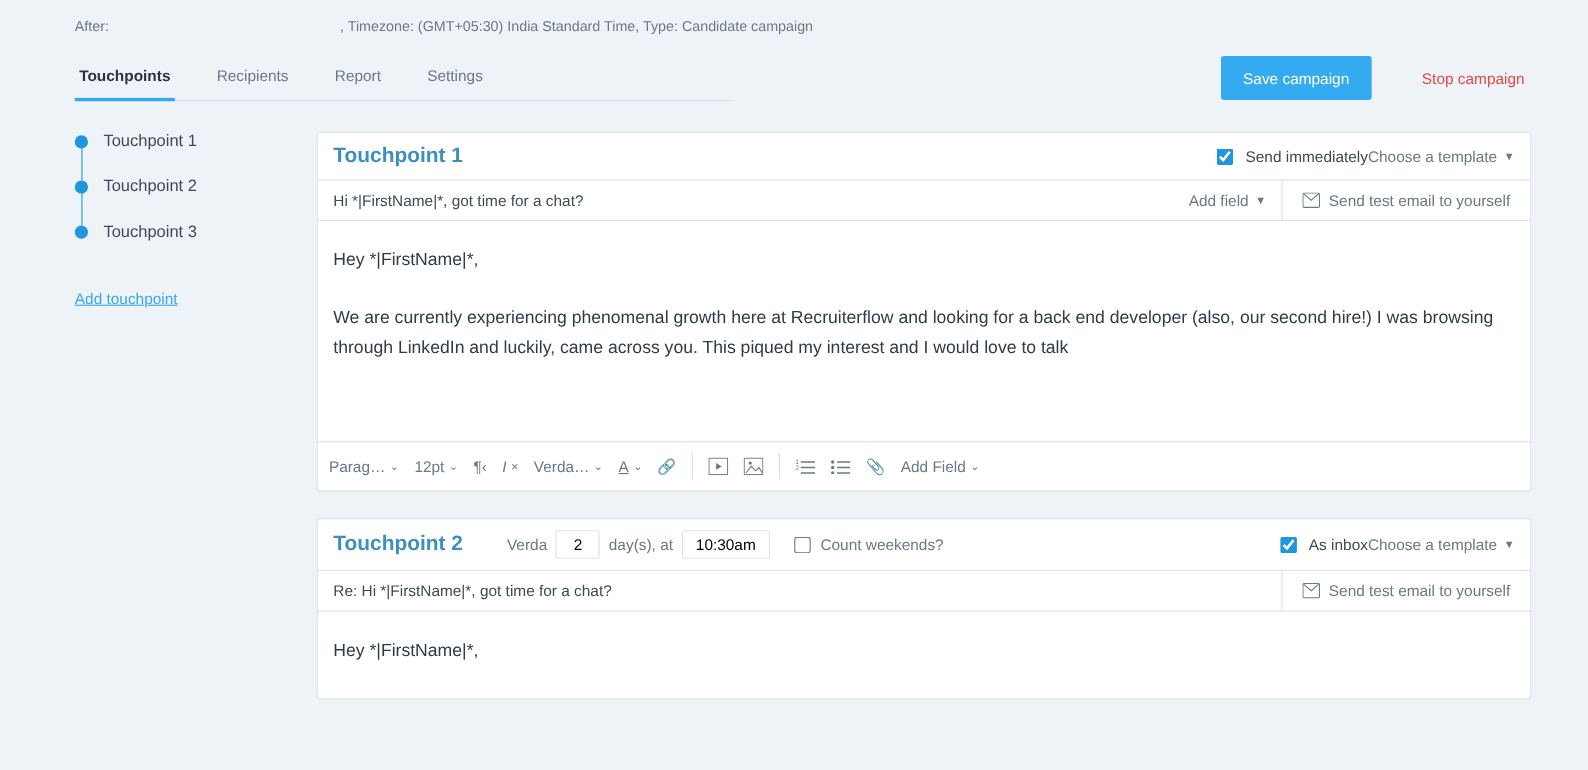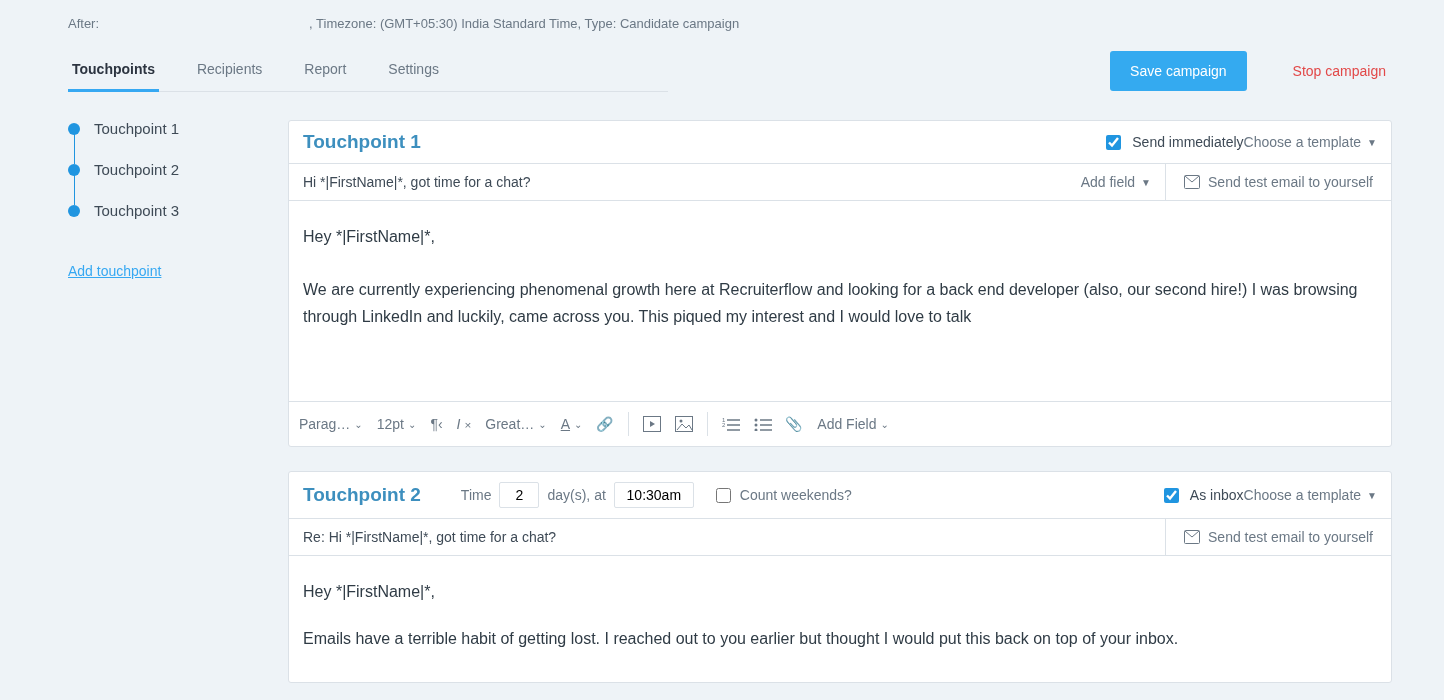--- a/index.html
+++ b/index.html
@@ -141,21 +141,21 @@
           <div class="tool">
               <span>12pt</span>
               <span class="caret">⌄</span>
             </div>
           <div class="tool">¶‹</div>
           <div class="tool">
               <i>I</i>
               <sub>×</sub>
             </div>
           <div class="tool">
-              <span>Great…</span>
+              <span>Verda…</span>
               <span class="caret">⌄</span>
             </div>
           <div class="tool">
               <u>A</u>
               <span class="caret">⌄</span>
             </div>
           <div class="tool">🔗</div>
           <span class="divider"></span>
           <div class="tool">
               <svg width="18" height="16" viewBox="0 0 18 16">
@@ -195,21 +195,21 @@
               <span>Add Field</span>
               <span class="caret">⌄</span>
             </div>
         </div>
       </div>
 
       <div class="card">
         <div class="card-head">
           <div class="tp-title">Touchpoint 2</div>
           <div class="head-mid">
-            <span>Time</span>
+            <span>Verda</span>
             <input class="inp" value="2" style="">
             <span>day(s), at</span>
             <input class="inp inp-w" value="10:30am" style="">
             <span style="margin-left:10px; display:flex; align-items:center; gap:6px;">
               <input type="checkbox" class="chk" style="">
               <span>Count weekends?</span>
             </span>
           </div>
           <div class="head-checks">
             <input type="checkbox" class="chk" checked="" style="">
@@ -227,19 +227,18 @@
           <div class="sendtest">
             <svg class="env-ico" viewBox="0 0 16 14">
                 <rect x="0.5" y="0.5" width="15" height="13" rx="1" fill="none" stroke="#6b7885"></rect>
                 <path d="M1 1 L8 7 L15 1" fill="none" stroke="#6b7885"></path>
               </svg>
             <span>Send test email to yourself</span>
           </div>
         </div>
         <div class="editor" style="min-height:auto; padding-bottom:10px;">
           <p style="margin-bottom:20px">Hey *|FirstName|*,</p>
-          <p style="margin-bottom:20px">Emails have a terrible habit of getting lost. I reached out to you earlier but thought I would put this back on top of your inbox.</p>
         </div>
       </div>
 
     </div>
   </div>
 </div>
 
 </body></html>

